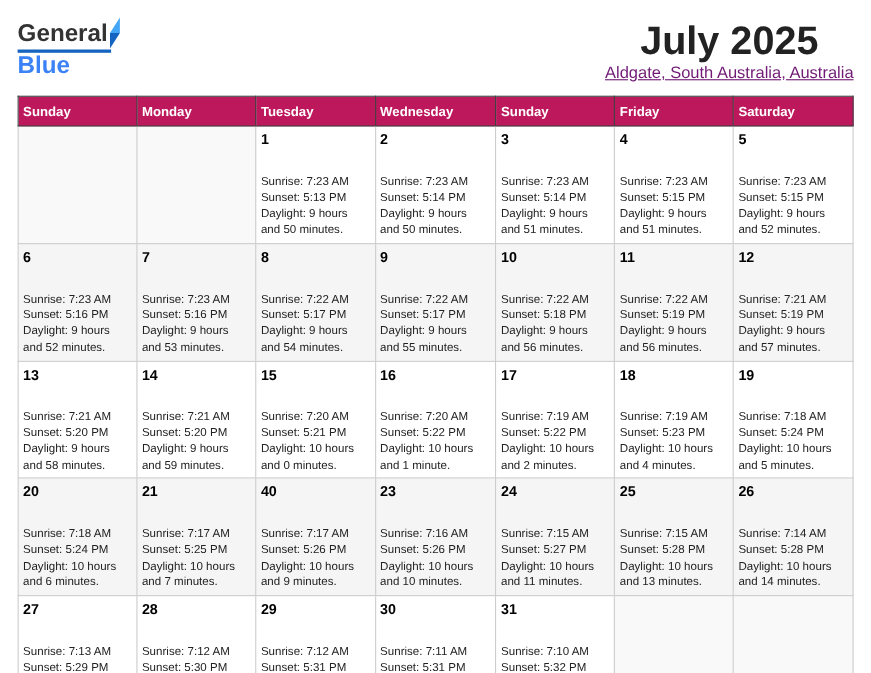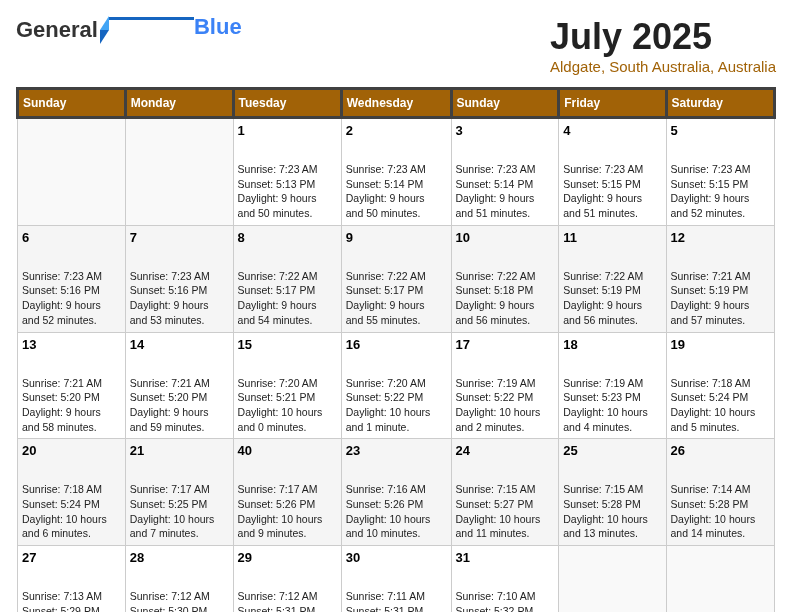--- a/index.html
+++ b/index.html
@@ -11,48 +11,49 @@
       padding: 16px;
     }
     .header {
       display: flex;
       justify-content: space-between;
       align-items: flex-start;
       margin-bottom: 12px;
     }
     .logo {
       display: flex;
-      flex-direction: row;
+      flex-direction: column;
       align-items: flex-start;
     }
     .title-block {
-      text-align: left;
+      text-align: center;
     }
     .title-block .month-year {
       font-size: 36px;
       font-weight: bold;
       color: #222;
     }
     .title-block .location {
       font-size: 15px;
-      color: #a16207;
+      color: #701a75;
+      text-decoration: underline;
     }
     table {
       width: 100%;
       border-collapse: collapse;
       font-size: 11px;
     }
     thead th {
-      background: #a16207;
+      background: #be185d;
       color: #fff;
       padding: 6px 4px;
       text-align: left;
       font-size: 12px;
       font-weight: bold;
-      border: 3px solid #404040;
+      border: 1px solid #404040;
     }
     tbody td {
       border: 1px solid #ccc;
       vertical-align: top;
       padding: 4px 4px;
       width: 113px;
       height: 80px;
       background: #fff;
     }
     tbody tr:nth-child(even) td {

